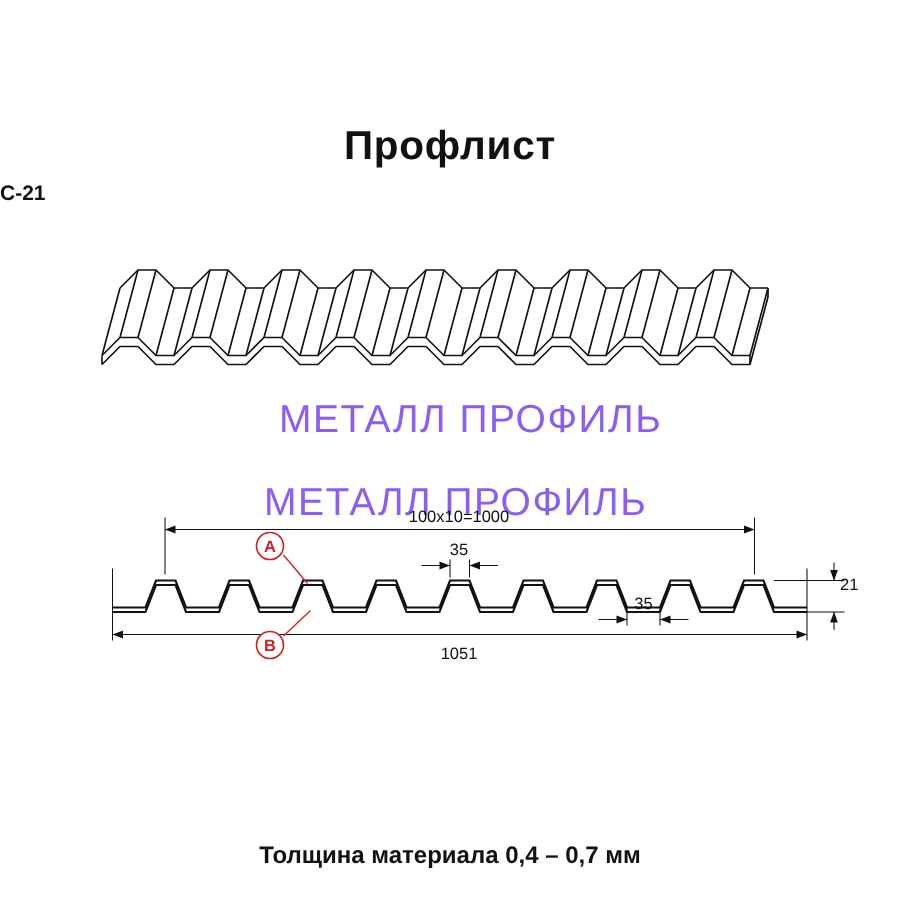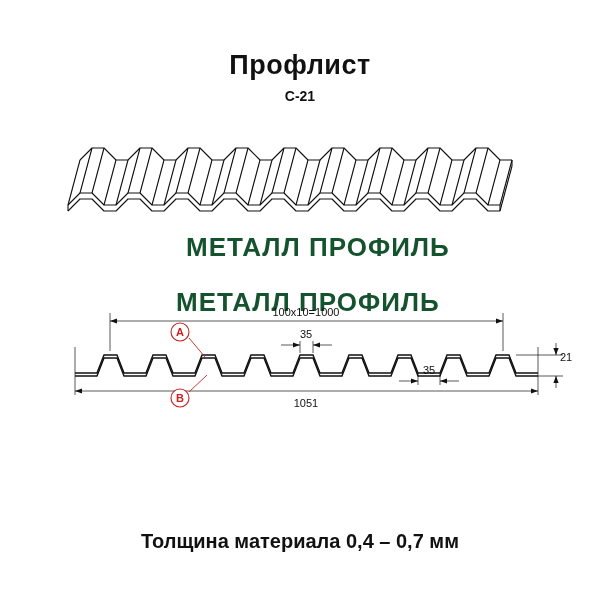--- a/index.html
+++ b/index.html
@@ -12,71 +12,72 @@
     height: 600px;
     font-family: "Liberation Sans", sans-serif;
     color: #1a1a1a;
     position: relative;
     overflow: hidden;
   }
   .page {
     position: relative;
     width: 600px;
     height: 459px;
+    margin-top: 32px;
   }
   .title {
     position: absolute;
     top: 50px;
     left: 0;
     width: 600px;
     text-align: center;
     font-size: 27px;
     font-weight: bold;
     letter-spacing: 0.5px;
     color: #111111;
   }
   .subtitle {
     position: absolute;
     top: 88px;
     left: 0;
     width: 600px;
-    text-align: center;
+    text-align: left;
     font-size: 14px;
     font-weight: bold;
     color: #111111;
   }
   .footer-note {
     position: absolute;
     top: 530px;
     left: 0;
     width: 600px;
     text-align: center;
-    font-size: 20px;
+    font-size: 16px;
     font-weight: bold;
     color: #111111;
   }
   .iso-view {
     position: absolute;
     top: 130px;
     left: 60px;
     width: 480px;
     height: 120px;
   }
   .section-view {
     position: absolute;
     top: 295px;
     left: 67px;
     width: 500px;
     height: 130px;
   }
   .watermark {
     position: absolute;
     pointer-events: none;
-    color: #14532d;
-    font-weight: bold;
+    color: #8b5cf6;
+    font-weight: normal;
     white-space: nowrap;
   }
   .wm1 {
     top: 232px;
     left: 186px;
     font-size: 26px;
     letter-spacing: 1px;
   }
   .wm2 {
     top: 287px;

